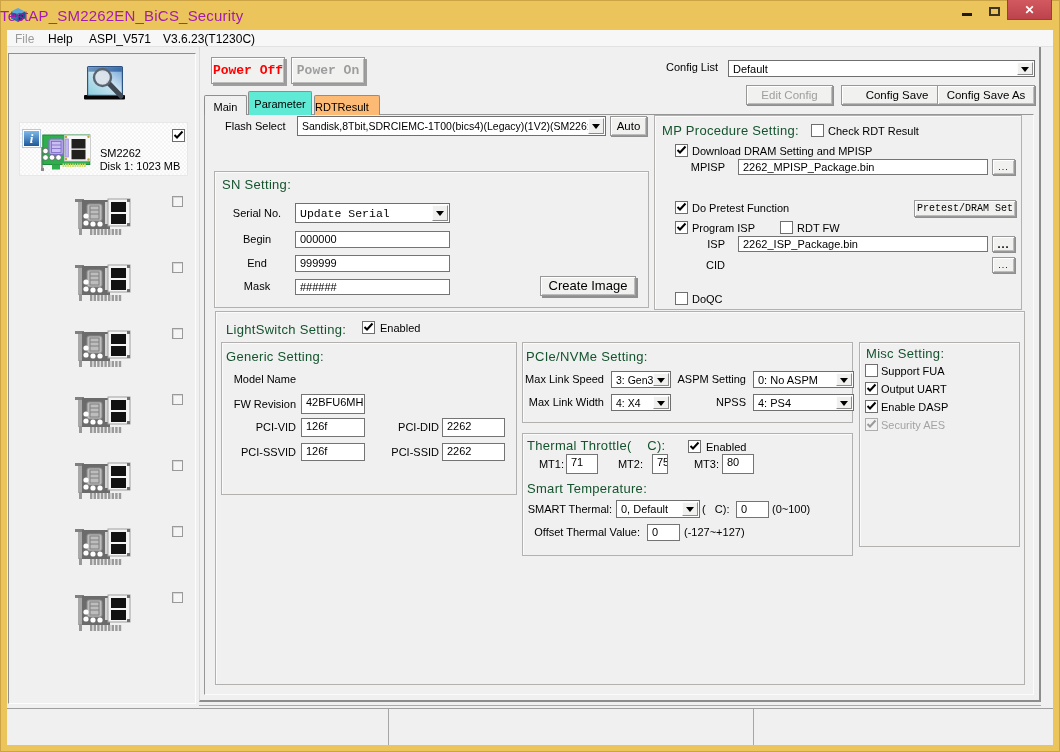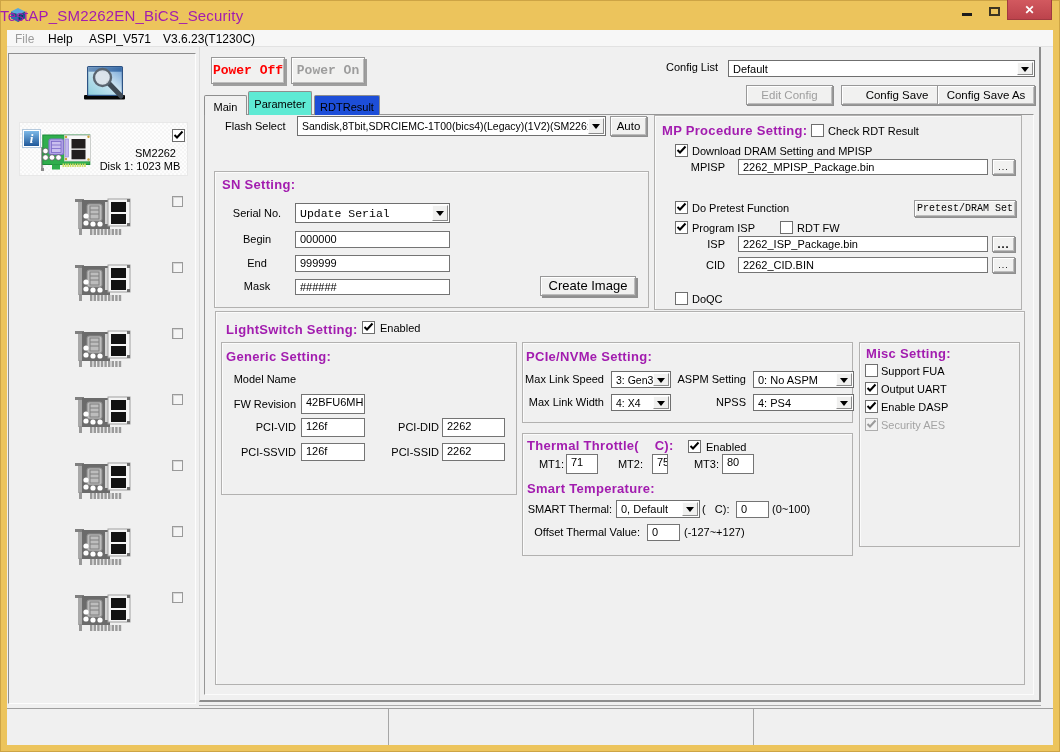--- a/index.html
+++ b/index.html
@@ -1,20 +1,20 @@
 <!DOCTYPE html>
 <html><head><meta charset="utf-8"><style>
 *{margin:0;padding:0;box-sizing:border-box}
 body{width:1060px;height:752px;overflow:hidden;font-family:"Liberation Sans",sans-serif}
 #win{position:relative;width:1060px;height:752px;background:#ecc45c;box-shadow:inset 0 0 0 1px rgba(150,105,25,.35)}
 .abs{position:absolute}
 .lbl{position:absolute;font-size:11px;line-height:11px;color:#000;white-space:nowrap}
 .lblr{position:absolute;font-size:11px;line-height:11px;color:#000;white-space:nowrap;text-align:right}
 .lblc{position:absolute;font-size:11px;line-height:11px;color:#000;white-space:nowrap;text-align:center}
-.hd{position:absolute;font-weight:bold;font-size:13px;line-height:13px;letter-spacing:.3px;color:#a21caf;white-space:nowrap}
+.hd{position:absolute;font-weight:normal;font-size:13px;line-height:13px;letter-spacing:.3px;color:#14532d;white-space:nowrap}
 .mono{font-family:"Liberation Mono",monospace}
 .inp{position:absolute;background:#fff;border:1px solid #747474;font:11px/14px "Liberation Sans",sans-serif;padding:0 0 0 4px;white-space:nowrap;overflow:hidden;color:#000}
 .btn{position:absolute;background:#f1f1f0;border:1px solid #989898;box-shadow:inset 1px 1px 0 #fff,inset -1px -1px 0 #bdbdbd,1px 1px 0 #8f8f8f;font-size:12px;line-height:12px;display:flex;align-items:center;justify-content:center;white-space:nowrap;color:#000}
 .box{position:absolute;border:1px solid #b2b1b0;box-shadow:inset 1px 1px 0 #fbfbfb}
 .cb{position:absolute;width:13px;height:13px;background:#fff;border:1px solid #6e6e6e}
 .combo{position:absolute;background:#fff;border:1px solid #6f6f6f}
 .combo .t{position:absolute;left:4px;top:50%;transform:translateY(-50%);font-size:11px;white-space:nowrap;color:#000}
 .combo .a{position:absolute;top:1px;right:1px;bottom:1px;width:16px;background:#f0f0ef;border:1px solid #8b8b8b;border-top-color:#fdfdfd;border-left-color:#fdfdfd;display:flex;align-items:center;justify-content:center}
 .tri{width:0;height:0;border:4px solid transparent;border-top:5px solid #000;margin-top:5px}
 </style></head><body>
@@ -102,21 +102,21 @@
           <rect x="28.7" y="29.5" width="1.7" height="3.5"></rect>
           <rect x="31.1" y="29.5" width="1.7" height="3.5"></rect>
           <rect x="33.5" y="29.5" width="1.7" height="3.5"></rect>
           <rect x="35.9" y="29.5" width="1.7" height="3.5"></rect>
           <rect x="38.3" y="29.5" width="1.7" height="3.5"></rect>
           <rect x="40.7" y="29.5" width="1.7" height="3.5"></rect>
           <rect x="43.099999999999994" y="29.5" width="1.7" height="3.5"></rect>
         </g>
         <rect x="11" y="30.5" width="8" height="5" fill="#2fae4d"></rect>
       </svg>
-      <div class="abs" style="left:100px;top:147px;width:76px;text-align:right;font-size:11px;line-height:12px">SM2262</div>
+      <div class="abs" style="left:100px;top:147px;width:76px;text-align:left;font-size:11px;line-height:12px">SM2262</div>
       <div class="abs" style="left:92px;top:160px;width:96px;text-align:center;font-size:11px;line-height:12px">Disk 1: 1023 MB</div>
       <div class="cb" style="left:172px;top:129px">
         <svg width="11" height="11" viewBox="0 0 11 11" style="position:absolute;left:0;top:0">
           <path d="M1.5 5 L4 7.5 L9.5 1.5" stroke="#000" stroke-width="2" fill="none"></path>
         </svg>
       </div>
       <svg class="abs" style="left:75px;top:197px" width="57" height="40" viewBox="0 0 57 40">
         <rect x="3" y="4" width="4" height="28" fill="#a8a8a8"></rect>
         <rect x="0" y="2" width="9" height="3" fill="#808080"></rect>
         <rect x="4" y="31" width="3" height="7" fill="#989898"></rect>
@@ -355,21 +355,21 @@
       <span class="t">Default</span>
       <span class="a">
         <span class="tri"></span>
       </span>
     </div>
   <div class="btn" style="left:746px;top:85px;width:87px;height:20px;color:#9e9e9e;font-size:11.5px">Edit Config</div>
   <div class="btn" style="left:841px;top:85px;width:112px;height:20px;font-size:11.5px">Config Save</div>
   <div class="btn" style="left:937px;top:85px;width:98px;height:20px;font-size:11.5px">Config Save As</div>
 
   <div class="abs" style="left:204px;top:95px;width:43px;height:20px;background:#f0f0f0;border:1px solid #8e8e8e;border-bottom:none;border-radius:2px 2px 0 0;text-align:center;font-size:11px;padding-top:5px">Main</div>
-  <div class="abs" style="left:314px;top:95px;width:66px;height:20px;background:#1d4ed8;border:1px solid #8e8e8e;border-bottom:none;border-radius:2px 2px 0 0;text-align:center;font-size:11px;padding-top:5px">RDTResult</div>
+  <div class="abs" style="left:314px;top:95px;width:66px;height:20px;background:#fdba74;border:1px solid #8e8e8e;border-bottom:none;border-radius:2px 2px 0 0;text-align:left;font-size:11px;padding-top:5px">RDTResult</div>
   <div class="abs" style="left:248px;top:91px;width:64px;height:24px;background:#5eead4;border:1px solid #8e8e8e;border-bottom:none;border-radius:2px 2px 0 0;text-align:center;font-size:11px;padding-top:6px;z-index:3">Parameter</div>
 
   <div class="lbl" style="left:225px;top:121px">Flash Select</div>
   <div class="combo" style="left:297px;top:116px;width:309px;height:20px">
       <span class="t" style="font-size:10.5px">Sandisk,8Tbit,SDRCIEMC-1T00(bics4)(Legacy)(1V2)(SM226:</span>
       <span class="a">
         <span class="tri"></span>
       </span>
     </div>
   <div class="btn" style="left:610px;top:116px;width:37px;height:20px;font-size:11.5px">Auto</div>
@@ -416,21 +416,20 @@
         <path d="M1.5 5 L4 7.5 L9.5 1.5" stroke="#000" stroke-width="2" fill="none"></path>
       </svg>
     </div>
   <div class="lbl" style="left:692px;top:223px">Program ISP</div>
   <div class="cb" style="left:780px;top:221px"></div>
   <div class="lbl" style="left:797px;top:223px">RDT FW</div>
   <div class="lblr" style="right:335px;top:239px">ISP</div>
   <div class="inp" style="left:738px;top:236px;width:250px;height:16px">2262_ISP_Package.bin</div>
   <div class="btn" style="left:992px;top:236px;width:23px;height:16px;font-weight:bold;font-size:11px;letter-spacing:1px">...</div>
   <div class="lblr" style="right:335px;top:260px">CID</div>
-  <div class="inp" style="left:738px;top:257px;width:250px;height:16px">2262_CID.BIN</div>
   <div class="btn" style="left:992px;top:257px;width:23px;height:16px;font-size:9px;letter-spacing:1px">...</div>
   <div class="cb" style="left:675px;top:292px"></div>
   <div class="lbl" style="left:692px;top:294px">DoQC</div>
 
   <div class="box" style="left:215px;top:311px;width:810px;height:374px"></div>
   <div class="hd" style="left:226px;top:323px">LightSwitch Setting:</div>
   <div class="cb cbk" style="left:362px;top:321px">
       <svg width="11" height="11" viewBox="0 0 11 11" style="position:absolute;left:0;top:0">
         <path d="M1.5 5 L4 7.5 L9.5 1.5" stroke="#000" stroke-width="2" fill="none"></path>
       </svg>

